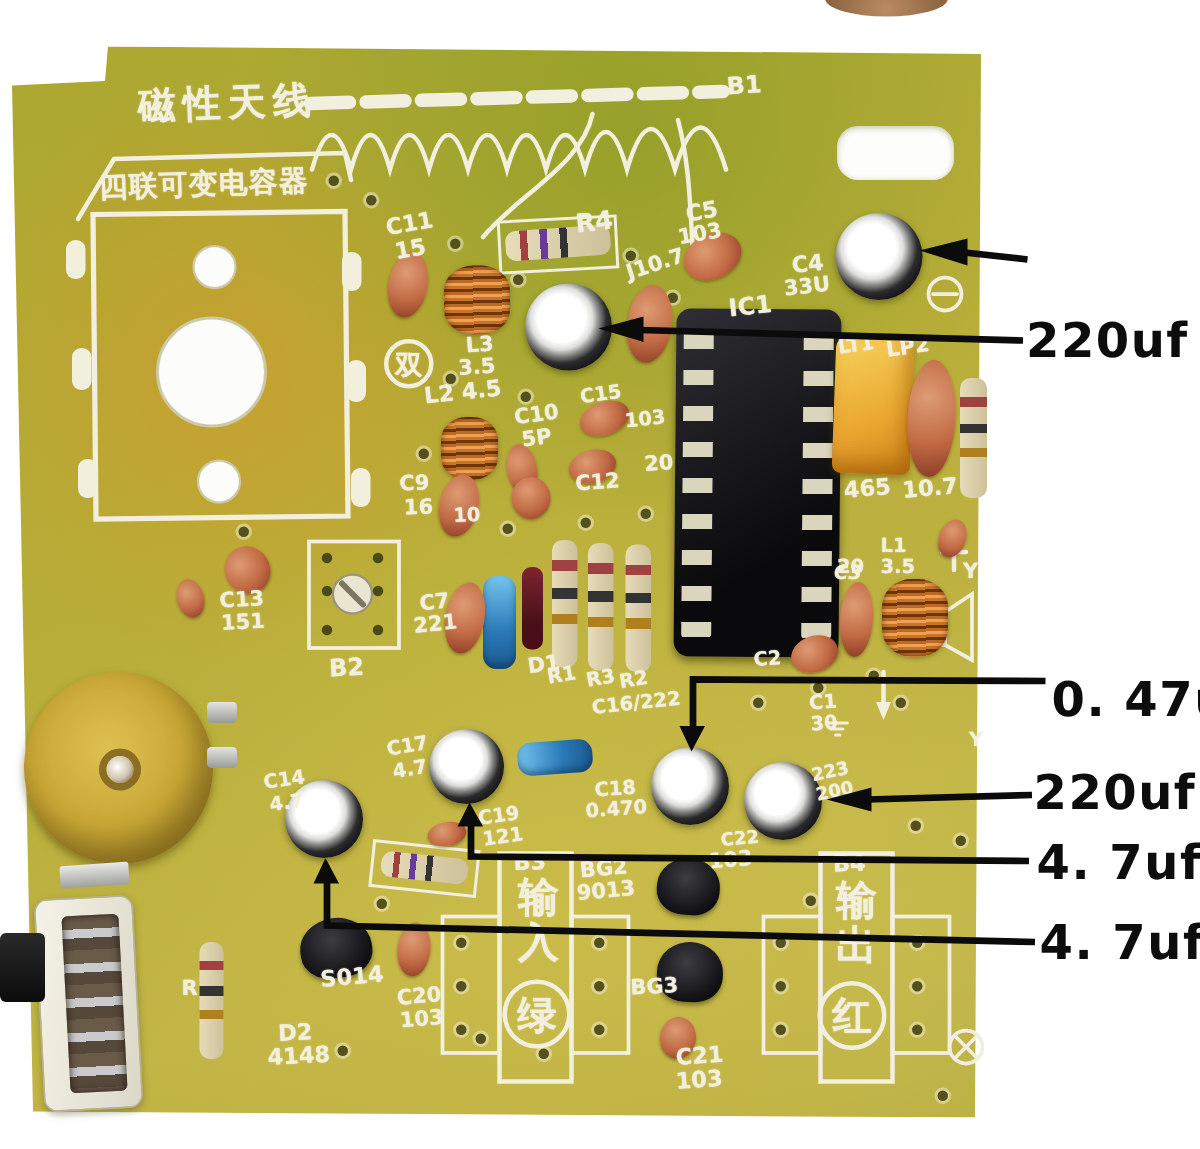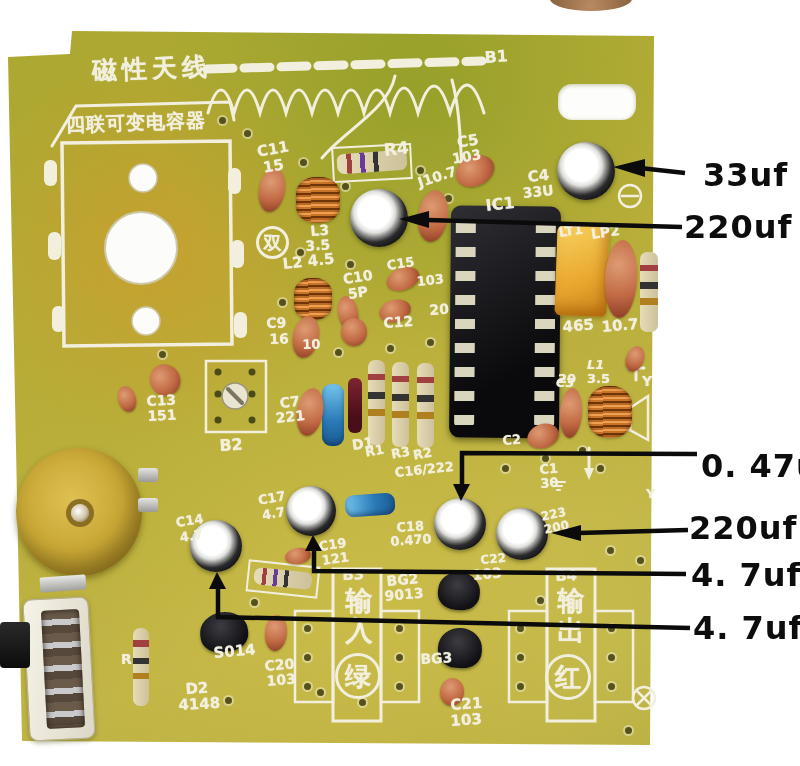--- a/index.html
+++ b/index.html
@@ -36,21 +36,21 @@
 
   
   .slab{color:#f2efdf;font-weight:bold;line-height:1;white-space:nowrap;
         text-shadow:0 0 1px rgba(255,255,245,.75);transform-origin:left top;z-index:4;}
   .cnline{color:#f2efdf;font-weight:bold;text-shadow:0 0 1px rgba(255,255,245,.8);}
   .t-antenna{left:92px;top:52px;font-size:25px;letter-spacing:5px;transform:rotate(-2deg);}
   .t-varcap{left:66px;top:110px;font-size:19px;letter-spacing:1px;transform:rotate(-2deg);}
   .sym-shuang{left:256px;top:226px;width:33px;height:33px;border:3px solid #f2efdf;border-radius:50%;
      display:flex;align-items:center;justify-content:center;font-size:18px;}
   .vtext{width:30px;font-size:27px;line-height:1.12;text-align:center;word-break:break-all;}
-  .v-in{left:344px;top:586px;} .v-out{left:556px;top:586px;}
+  .v-in{left:344px;top:586px;font-family:Liberation Mono, monospace;} .v-out{left:556px;top:586px;}
   .fcirc{width:46px;height:46px;border:3px solid #f2efdf;border-radius:50%;
      display:flex;align-items:center;justify-content:center;font-size:26px;}
   .c-green{left:335px;top:653px;} .c-red{left:545px;top:654px;}
 
   
   .ecap{border-radius:50%;background:
      radial-gradient(circle at 42% 40%, #ffffff 0 33%, #dededb 43%, #8e8e8c 51%, #2b2b2d 62%, #0d0d10 80%, #3a3a3c 96%);
      box-shadow:0 2px 4px rgba(60,60,10,.5);}
   .coil{border-radius:45%/36%;
      background:repeating-linear-gradient(178deg,#6e3608 0 2px,#b96a24 2px 4px,#f0a050 4px 6px,#c87428 6px 8px);
@@ -315,21 +315,21 @@
       <span class="slab" style="left: 416px; top: 275px; font-size: 13px; transform: rotate(-6deg);">103</span>
       <span class="slab" style="left: 266px; top: 316px; font-size: 14px; transform: rotate(-2deg);">C9</span>
       <span class="slab" style="left: 269px; top: 332px; font-size: 14px; transform: rotate(-2deg);">16</span>
       <span class="slab" style="left: 302px; top: 338px; font-size: 13px; transform: rotate(-2deg);">10</span>
       <span class="slab" style="left: 429px; top: 303px; font-size: 14px; transform: rotate(-4deg);">20</span>
       <span class="slab" style="left: 383px; top: 316px; font-size: 14px; transform: rotate(-4deg);">C12</span>
       <span class="slab" style="left: 562px; top: 320px; font-size: 15px; transform: rotate(-5deg);">465</span>
       <span class="slab" style="left: 601px; top: 320px; font-size: 15px; transform: rotate(-5deg);">10.7</span>
       <span class="slab" style="left: 556px; top: 376px; font-size: 13px; transform: rotate(0deg); font-style: italic;">C3</span>
       <span class="slab" style="left: 558px; top: 372px; font-size: 13px; transform: rotate(0deg);">20</span>
-      <span class="slab" style="left: 587px; top: 358px; font-size: 13px; transform: rotate(0deg); font-style: italic;">L1</span>
+      <span class="slab" style="left: 587px; top: 358px; font-size: 13px; transform: rotate(0deg);">L1</span>
       <span class="slab" style="left: 587px; top: 372px; font-size: 13px; transform: rotate(0deg);">3.5</span>
       <span class="slab" style="left: 146px; top: 394px; font-size: 14px; transform: rotate(-3deg);">C13</span>
       <span class="slab" style="left: 147px; top: 409px; font-size: 14px; transform: rotate(-3deg);">151</span>
       <span class="slab" style="left: 219px; top: 438px; font-size: 16px; transform: rotate(-3deg);">B2</span>
       <span class="slab" style="left: 279px; top: 396px; font-size: 14px; transform: rotate(-6deg);">C7</span>
       <span class="slab" style="left: 275px; top: 411px; font-size: 14px; transform: rotate(-6deg);">221</span>
       <span class="slab" style="left: 351px; top: 438px; font-size: 14px; transform: rotate(-8deg);">D1</span>
       <span class="slab" style="left: 364px; top: 446px; font-size: 13px; transform: rotate(-10deg);">R1</span>
       <span class="slab" style="left: 390px; top: 448px; font-size: 13px; transform: rotate(-10deg);">R3</span>
       <span class="slab" style="left: 412px; top: 449px; font-size: 13px; transform: rotate(-10deg);">R2</span>
@@ -378,20 +378,19 @@
     <g fill="#0b0b0b" stroke="none">
       <polygon points="613,167 645,159 645,177"></polygon>
       <polygon points="399,219 429,211 429,228"></polygon>
       <polygon points="461,501 453,484 470,484"></polygon>
       <polygon points="551,533 581,525 581,541"></polygon>
       <polygon points="313,535 305,551 322,551"></polygon>
       <polygon points="217,572 209,589 226,589"></polygon>
     </g>
   </svg>
 
-  <div class="anno" style="left:703px;top:156px;">33uf</div>
   <div class="anno" style="left:684px;top:208px;">220uf</div>
   <div class="anno" style="left:701px;top:447px;">0. 47uf</div>
   <div class="anno" style="left:689px;top:509px;">220uf</div>
   <div class="anno" style="left:691px;top:556px;">4. 7uf</div>
   <div class="anno" style="left:693px;top:609px;">4. 7uf</div>
 
 </div>
 
 </body></html>

